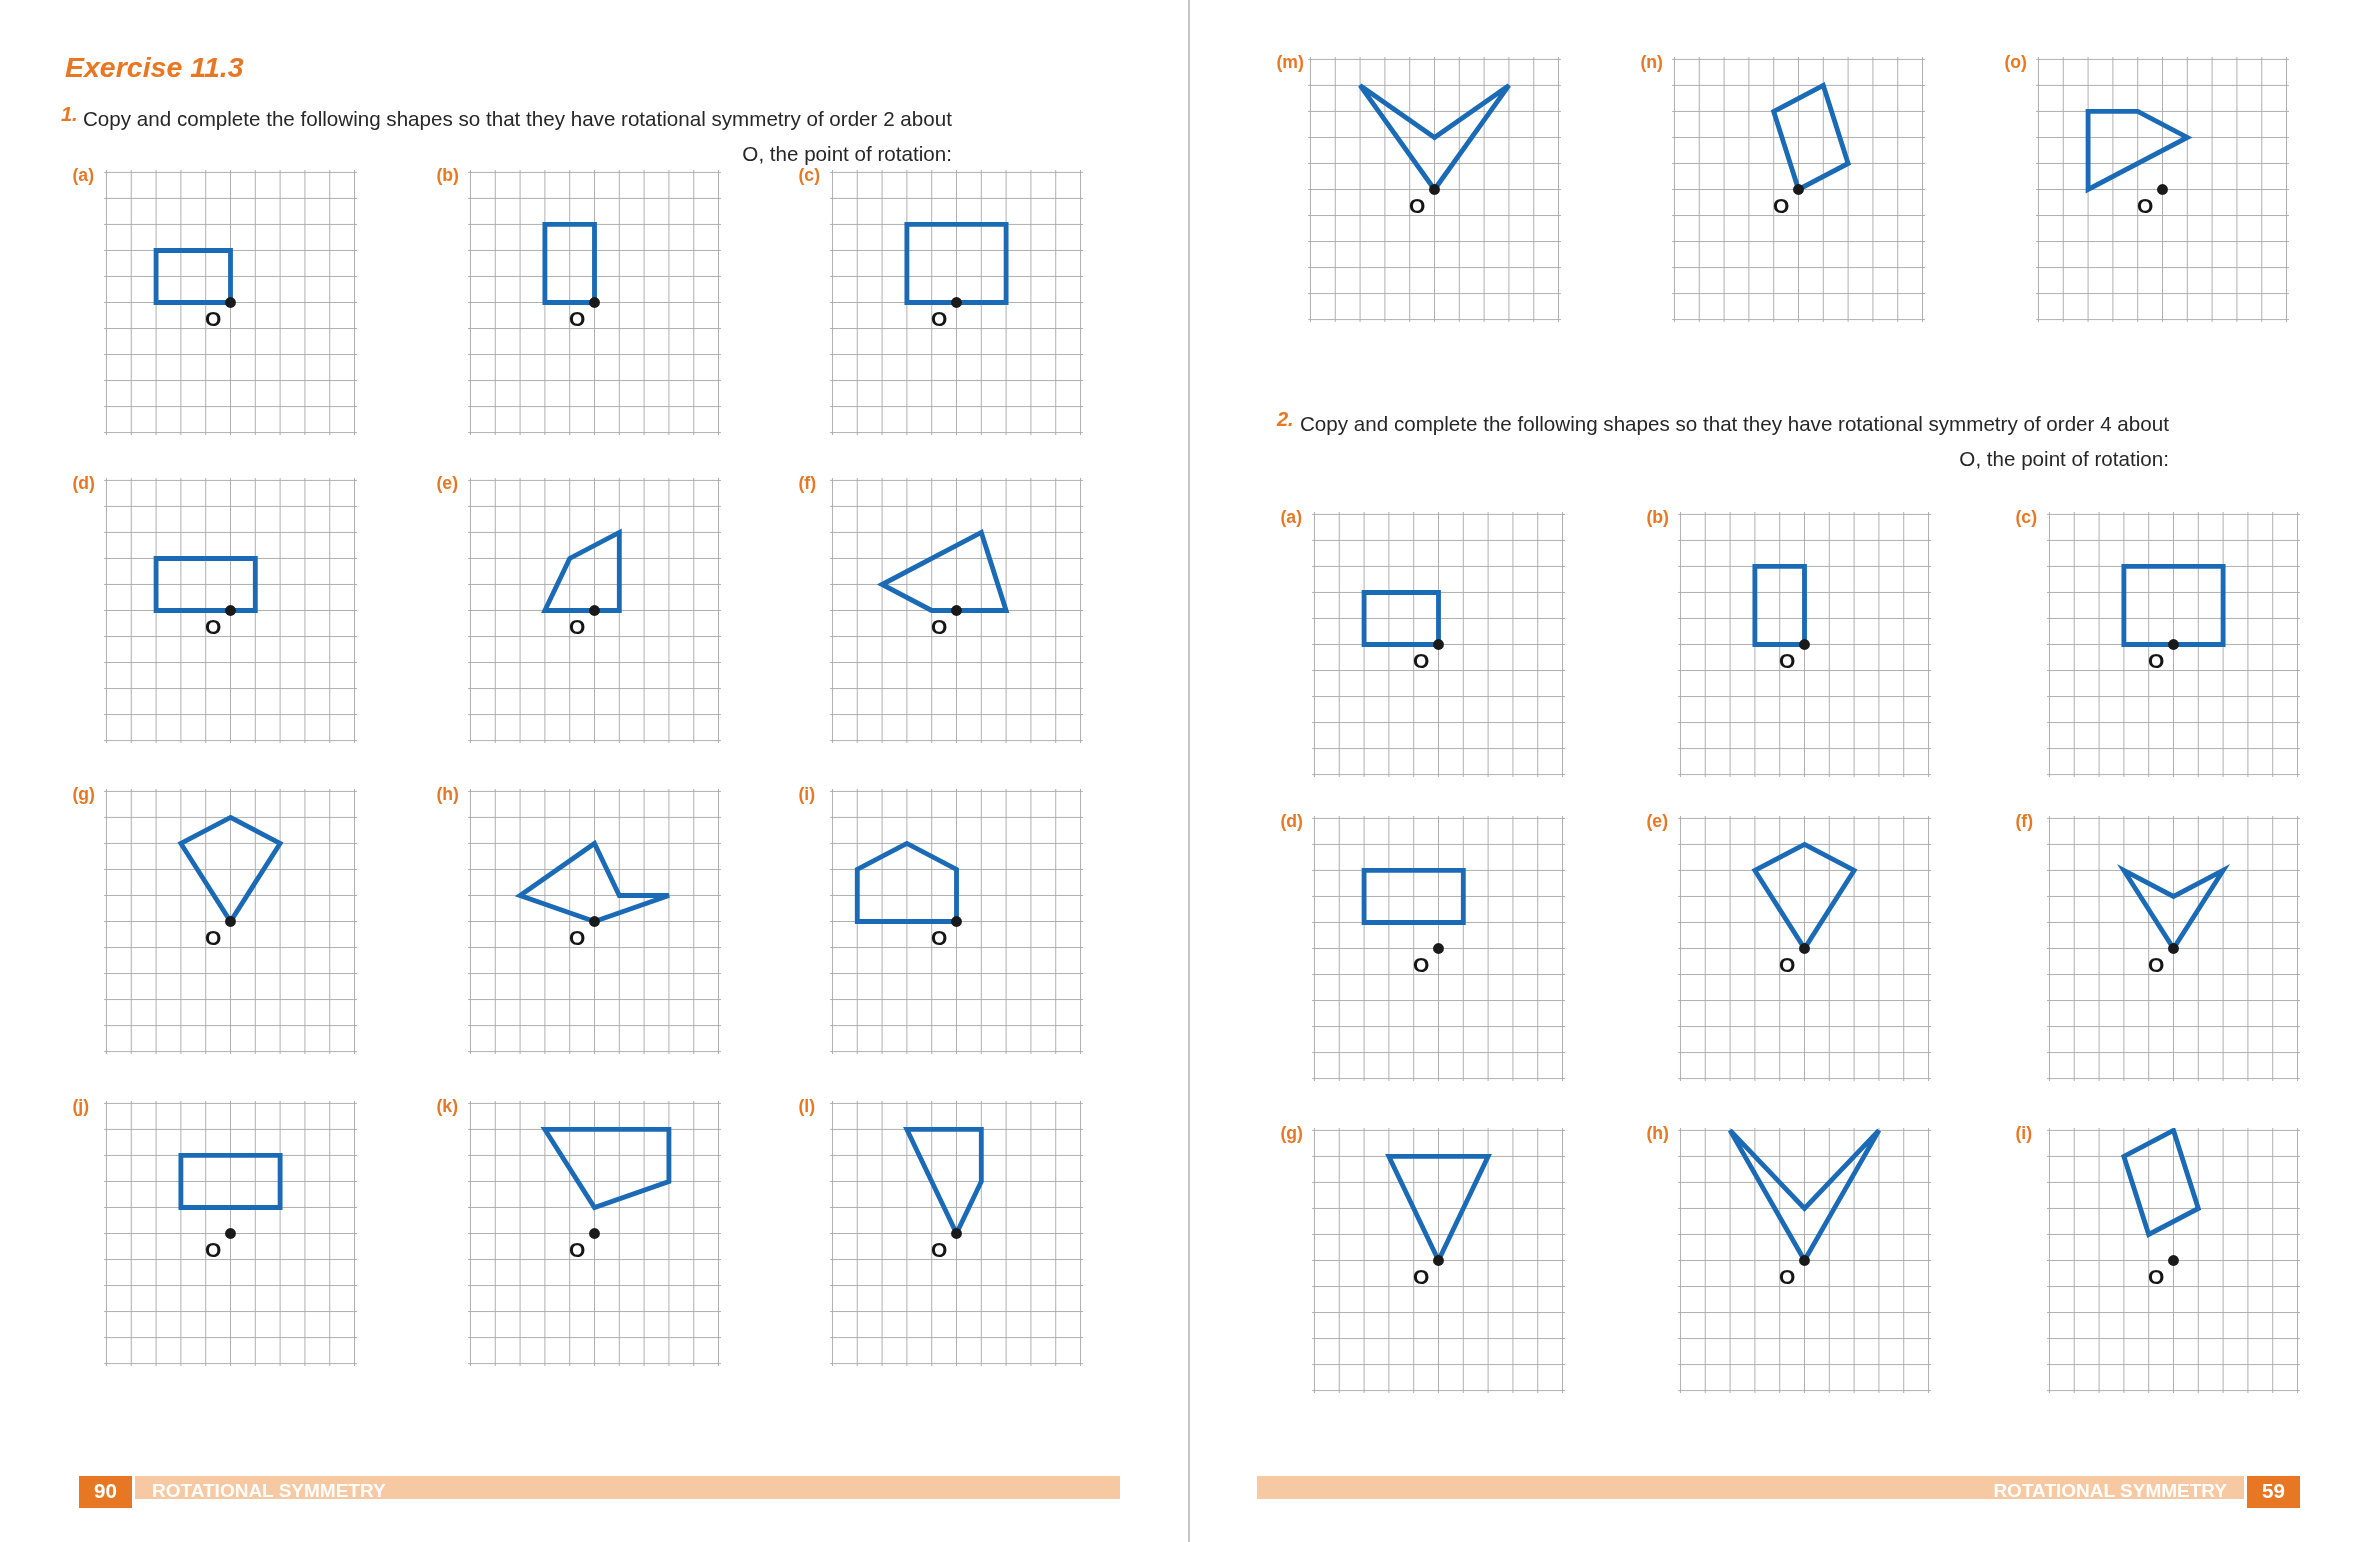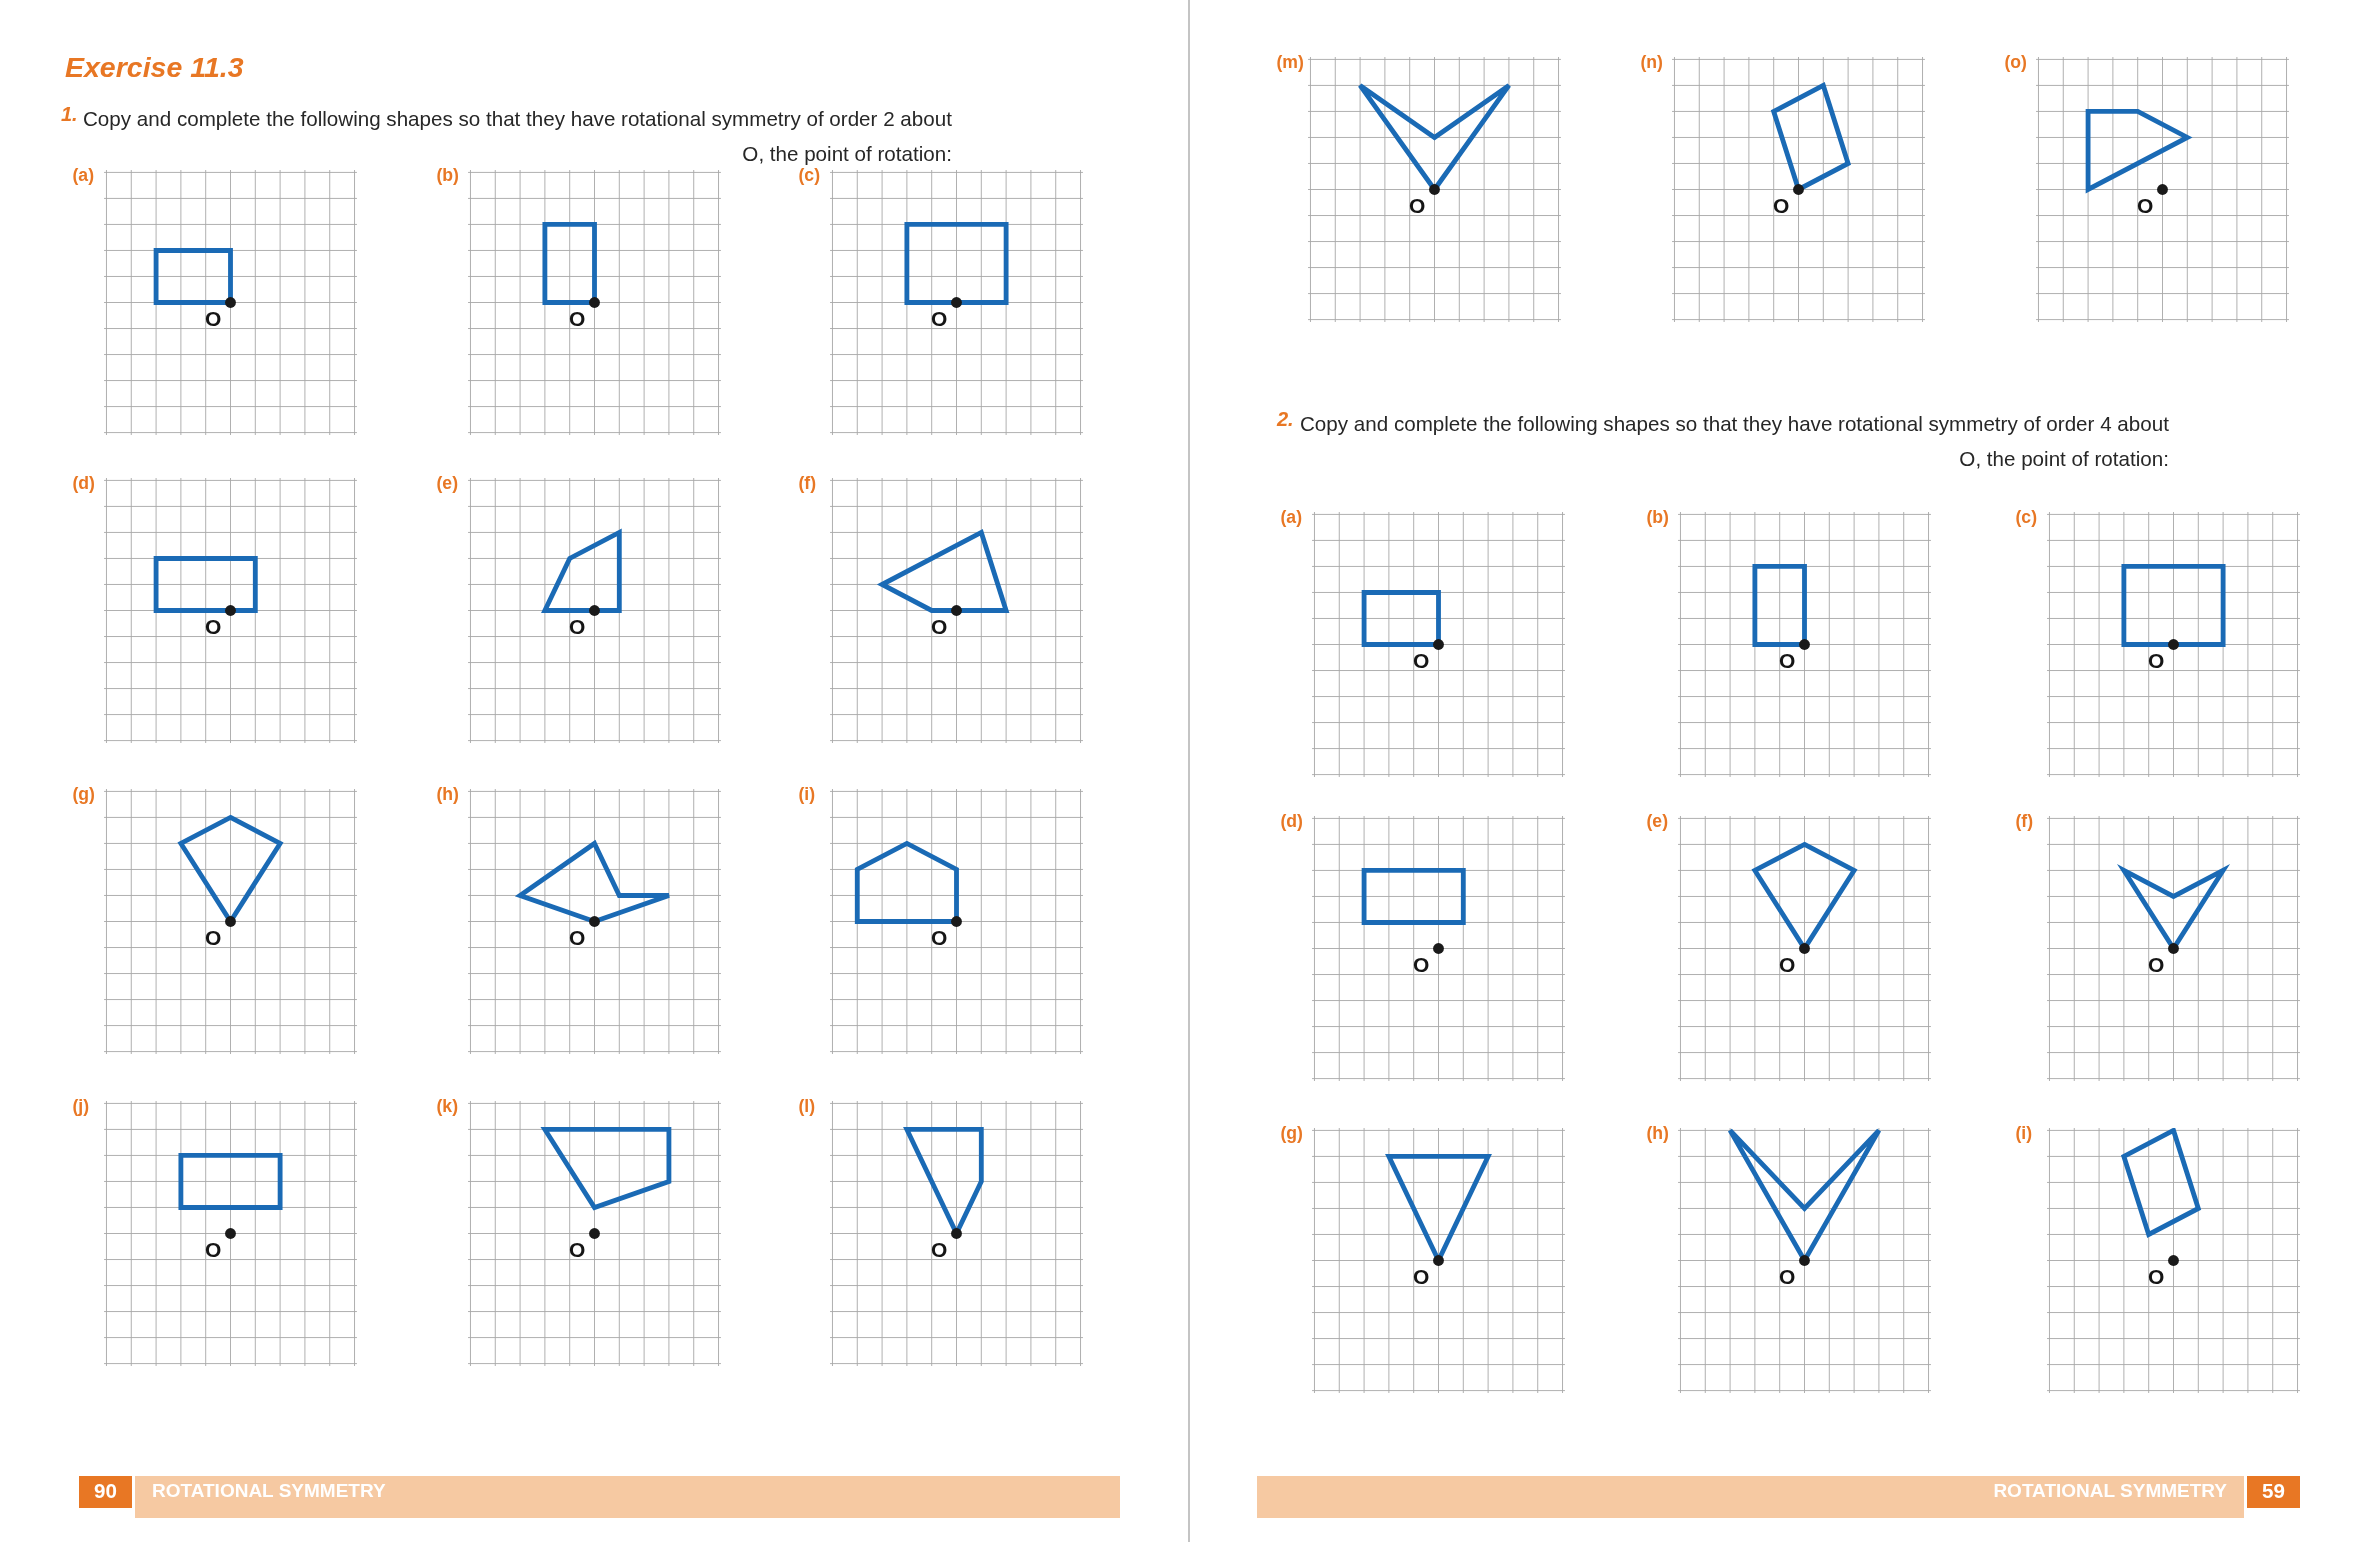--- a/index.html
+++ b/index.html
@@ -31,21 +31,21 @@
   .grid-label {
     position:absolute; left:-31.5px; top:-4.8px;
     font-size:17.6px; font-weight:bold; color:var(--accent);
   }
   .o-label {
     position:absolute; font-size:21px; font-weight:600; color:#151515;
   }
   .grid svg { position:absolute; left:0; top:0; }
 
   .footer-bar {
-    position:absolute; top:1476px; height:42px; background:var(--bar);
+    position:absolute; top:1476px; height:23px; background:var(--bar);
     color:#ffffff; font-size:19px; font-weight:bold; line-height:29px;
   }
   .left-bar  { left:135px;  width:985px; padding-left:0; }
   .left-bar span  { margin-left:17px; }
   .right-bar { left:1257px; width:987px; text-align:right; }
   .right-bar span { margin-right:17px; }
   .footer-box {
     position:absolute; top:1476px; width:53px; height:32px;
     background:var(--accent); color:#ffffff; font-size:20.6px; font-weight:bold;
     text-align:center; line-height:29px;

